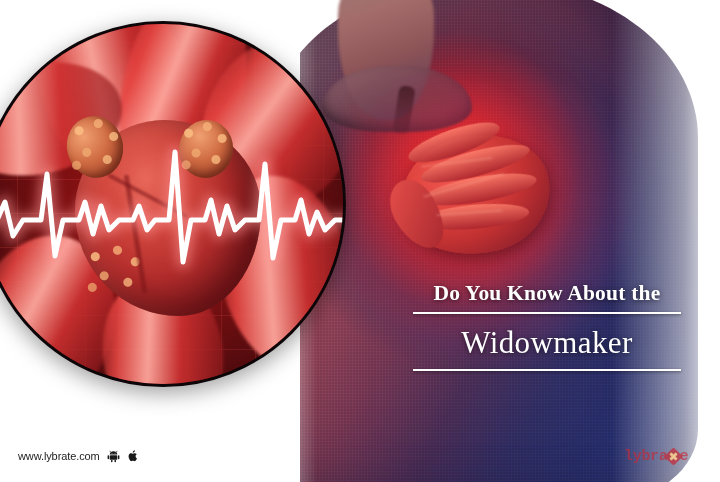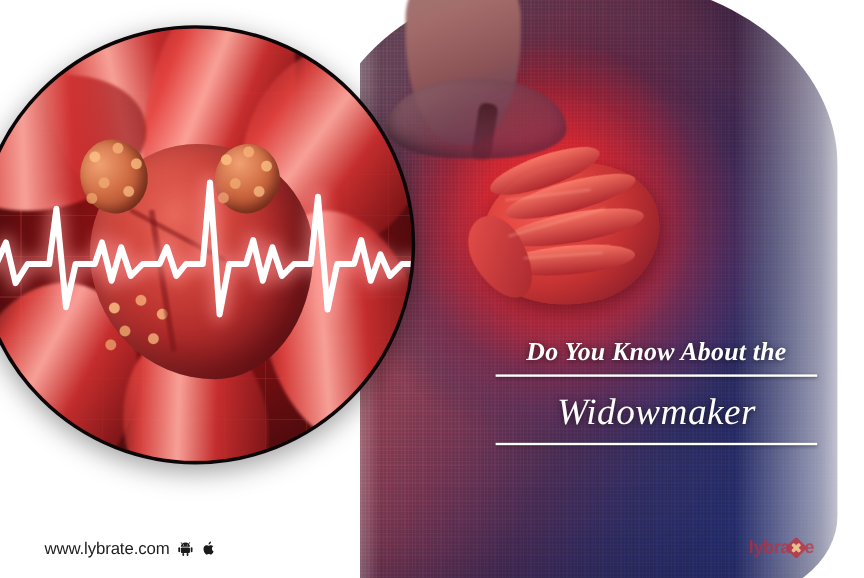--- a/index.html
+++ b/index.html
@@ -301,21 +301,20 @@
 
   
   .headline {
     position: absolute;
     left: 408px;
     top: 282px;
     width: 278px;
     text-align: center;
     color: #ffffff;
     text-shadow: 0 1px 5px rgba(0,0,0,0.62);
-    font-style: italic;
   }
   .hl-line1 {
     font-family: "Liberation Serif", serif;
     font-weight: bold;
     font-size: 21.5px;
     letter-spacing: 0.2px;
     line-height: 1.08;
     white-space: nowrap;
   }
   .hl-rule {
@@ -353,35 +352,34 @@
   .footer {
     position: absolute;
     left: 18px;
     top: 449px;
     display: flex;
     align-items: center;
     gap: 7px;
   }
   .footer-url {
     font-family: "Liberation Sans", sans-serif;
-    font-size: 14px;
+    font-size: 11px;
     color: #1d1d1d;
     letter-spacing: -0.1px;
-    margin-left: 19px;
   }
   .store-icon { display: block; }
 
   
   .watermark {
     position: absolute;
     left: 624px;
     top: 448px;
     display: flex;
     align-items: center;
-    font-family: Liberation Sans, sans-serif;
+    font-family: Liberation Mono, monospace;
     font-size: 15px;
     font-weight: bold;
     color: rgba(196,42,56,0.78);
     letter-spacing: -0.3px;
     opacity: 0.85;
   }
   .wm-diamond {
     position: relative;
     display: inline-block;
     width: 13px;

